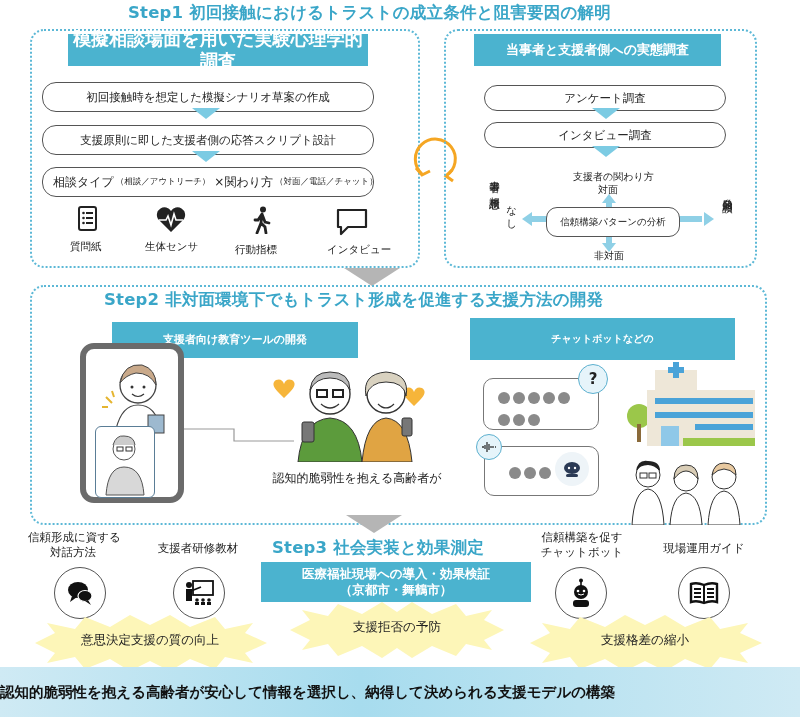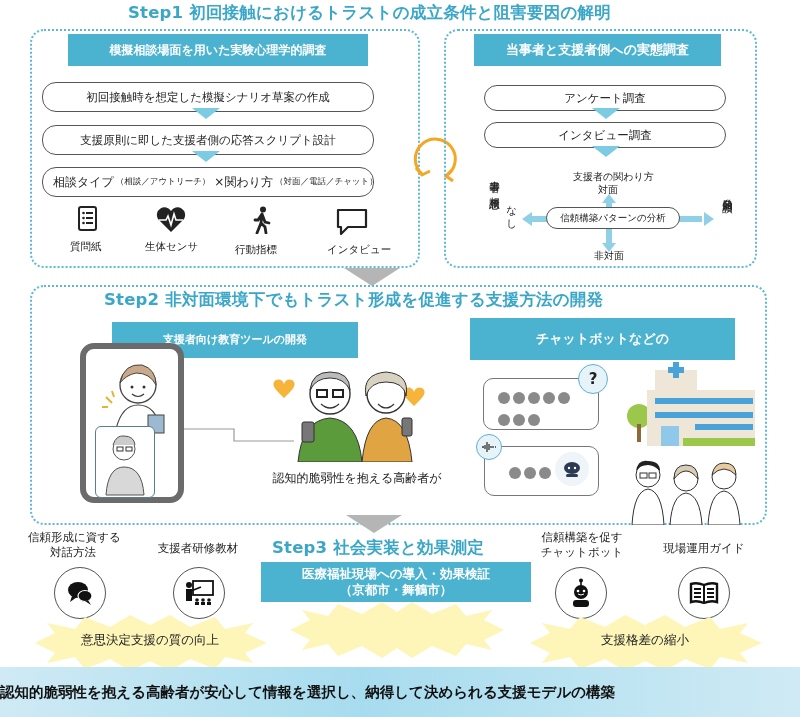--- a/index.html
+++ b/index.html
@@ -21,21 +21,21 @@
   .bottom-bar { position: absolute; left: 0; top: 667px; width: 800px; height: 50px; background: linear-gradient(90deg, #cfeaf4 0%, #a7dcee 45%, #cfeaf4 100%); display: flex; align-items: center; font-weight: bold; font-size: 14.5px; color: #111; }
   .bubble { position: absolute; border: 1.3px solid #777; border-radius: 10px; background: #fff; }
   .dot { display: inline-block; width: 12px; height: 12px; border-radius: 50%; background: #8a8a8a; margin-right: 3px; }
 </style>
 </head>
 <body>
 
 <div class="step-title" style="left:128px; top:2px;">Step1 初回接触におけるトラストの成立条件と阻害要因の解明</div>
 
 <div class="dotted-box" style="left:30px; top:29px; width:390px; height:239px;"></div>
-<div class="teal-banner" style="left:68px; top:34px; width:300px; height:32px; font-size:12px;">
+<div class="teal-banner" style="left:68px; top:34px; width:300px; height:32px; font-size:18px;">
   <span>模擬相談場面を用いた実験心理学的調査</span>
 </div>
 
 <div class="pill" style="left:42px; top:82px; width:332px; height:30px;">
   <span>初回接触時を想定した模擬シナリオ草案の作成</span>
 </div>
 <div class="tri-down" style="left:192px; top:108px;"></div>
 <div class="pill" style="left:42px; top:125px; width:332px; height:30px;">
   <span>支援原則に即した支援者側の応答スクリプト設計</span>
 </div>
@@ -109,37 +109,37 @@
 <div class="abs" style="left:520px; top:194px;">
   <svg width="200" height="60" viewBox="0 0 200 60">
     <rect x="86" y="6" width="6" height="46" fill="#8fd0e6"></rect>
     <polygon points="89,0 82,9 96,9" fill="#8fd0e6"></polygon>
     <polygon points="89,58 82,49 96,49" fill="#8fd0e6"></polygon>
     <rect x="10" y="22" width="172" height="6" fill="#8fd0e6"></rect>
     <polygon points="2,25 12,18 12,32" fill="#8fd0e6"></polygon>
     <polygon points="194,25 184,18 184,32" fill="#8fd0e6"></polygon>
   </svg>
 </div>
-<div class="pill" style="left:546px; top:207px; width:134px; height:22px; font-size:9.5px; border-radius:11px;">
+<div class="pill" style="left:546px; top:207px; width:134px; height:30px; font-size:9.5px; border-radius:11px;">
   <span>信頼構築パターンの分析</span>
 </div>
 <div class="small" style="left:594px; top:249px;">非対面</div>
 <div class="vtext" style="left:488px; top:172px;">当事者の相談意思</div>
 <div class="vtext" style="left:505px; top:198px;">なし</div>
 <div class="vtext" style="left:721px; top:190px;">自発的相談</div>
 
 <div class="gray-arrow" style="left:344px; top:268px;"></div>
 
 <div class="dotted-box" style="left:30px; top:285px; width:737px; height:240px;"></div>
 <div class="step-title" style="left:104px; top:289px;">Step2 非対面環境下でもトラスト形成を促進する支援方法の開発</div>
 
 <div class="teal-banner" style="left:112px; top:322px; width:246px; height:36px; font-size:11px;">
   <span>支援者向け教育ツールの開発</span>
 </div>
-<div class="teal-banner" style="left:470px; top:318px; width:265px; height:42px; font-size:13px;">
+<div class="teal-banner" style="left:470px; top:318px; width:265px; height:42px; font-size:10px;">
   <span>チャットボットなどの</span>
 </div>
 
 <div class="abs" style="left:80px; top:343px; width:104px; height:160px; border:6px solid #6b6b6b; border-radius:14px; background:#fff;">
   <svg width="92" height="148" viewBox="0 0 92 148">
     <circle cx="52" cy="36" r="18" fill="#fff" stroke="#444" stroke-width="1.3"></circle>
     <path d="M34 34 Q38 14 56 16 Q70 20 70 36 Q64 24 50 24 Q40 26 34 34Z" fill="#c9a98a" stroke="#444" stroke-width="1"></path>
     <circle cx="46" cy="38" r="1.5" fill="#333"></circle>
       <circle cx="58" cy="38" r="1.5" fill="#333"></circle>
     <path d="M46 45 Q52 50 58 45" fill="none" stroke="#333" stroke-width="1.2"></path>
@@ -310,20 +310,21 @@
 <div class="burst" style="left:25px; top:615px; width:250px; height:56px;">
   <svg width="250" height="56" viewBox="0 0 250 56" style="position:absolute;left:0;top:0;">
     <polygon points="10,28 30,18 22,8 50,14 60,2 85,12 105,0 125,10 145,0 165,12 190,2 200,14 228,8 220,18 242,28 220,38 228,48 200,42 190,54 165,44 145,56 125,46 105,56 85,44 60,54 50,42 22,48 30,38" fill="#fdf6b8"></polygon>
   </svg>
   <div class="burst-label" style="top:17px;">意思決定支援の質の向上</div>
 </div>
 <div class="burst" style="left:282px; top:602px; width:230px; height:56px;">
   <svg width="230" height="56" viewBox="0 0 230 56" style="position:absolute;left:0;top:0;">
     <polygon points="8,28 28,18 20,8 46,14 56,2 80,12 100,0 115,10 130,0 150,12 174,2 184,14 210,8 202,18 222,28 202,38 210,48 184,42 174,54 150,44 130,56 115,46 100,56 80,44 56,54 46,42 20,48 28,38" fill="#fdf6b8"></polygon>
   </svg>
+  <div class="burst-label" style="top:17px;">支援拒否の予防</div>
 </div>
 <div class="burst" style="left:520px; top:615px; width:250px; height:56px;">
   <svg width="250" height="56" viewBox="0 0 250 56" style="position:absolute;left:0;top:0;">
     <polygon points="10,28 30,18 22,8 50,14 60,2 85,12 105,0 125,10 145,0 165,12 190,2 200,14 228,8 220,18 242,28 220,38 228,48 200,42 190,54 165,44 145,56 125,46 105,56 85,44 60,54 50,42 22,48 30,38" fill="#fdf6b8"></polygon>
   </svg>
   <div class="burst-label" style="top:17px;">支援格差の縮小</div>
 </div>
 
 <div class="bottom-bar">
   <span>認知的脆弱性を抱える高齢者が安心して情報を選択し、納得して決められる支援モデルの構築</span>

